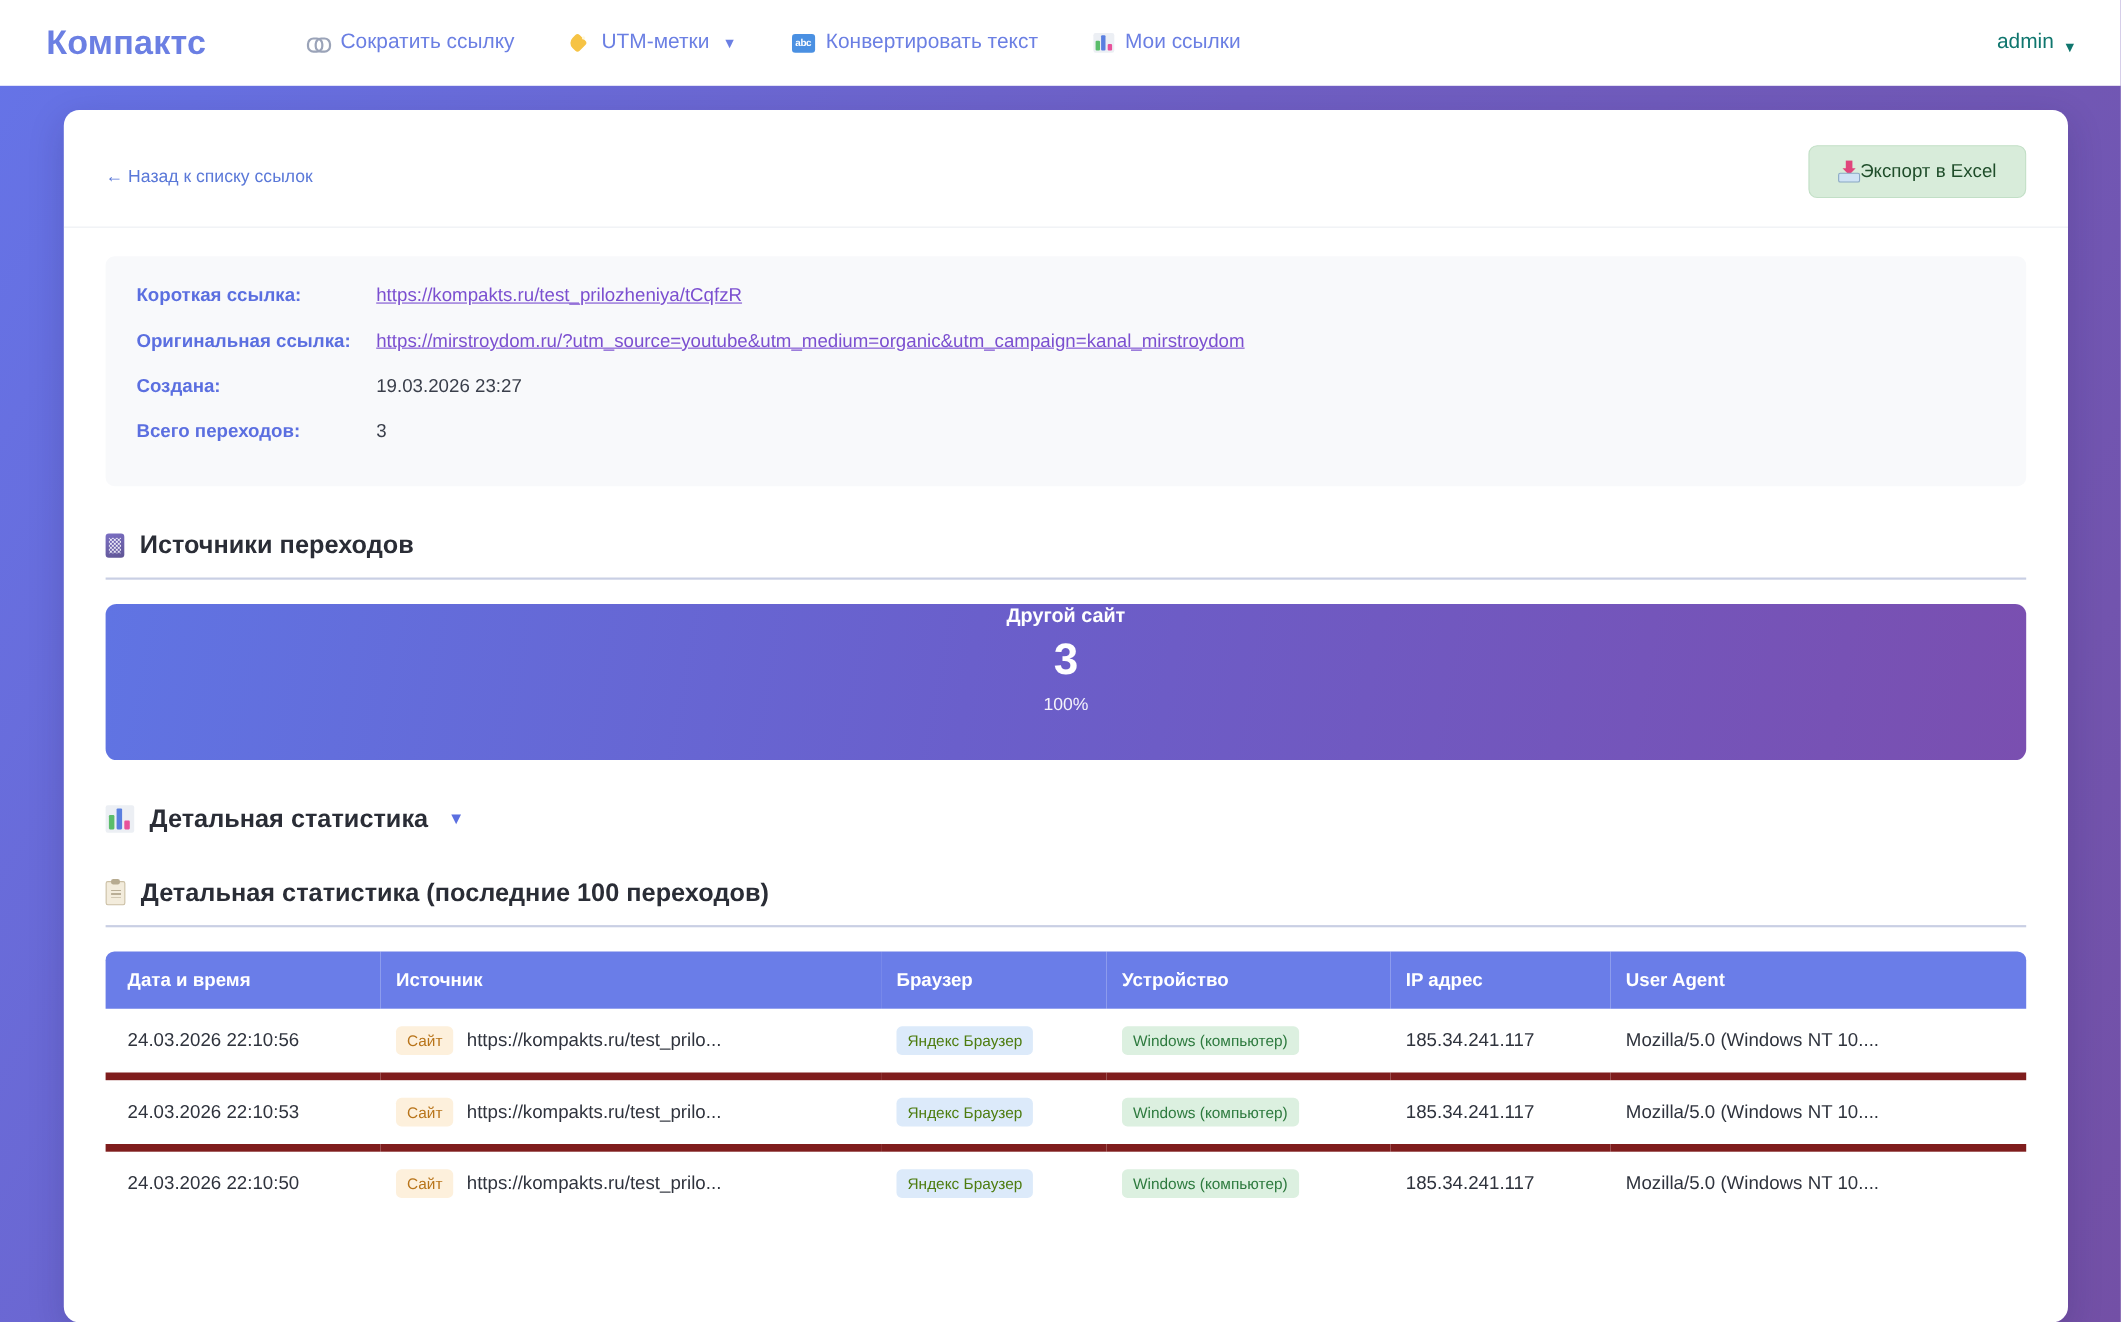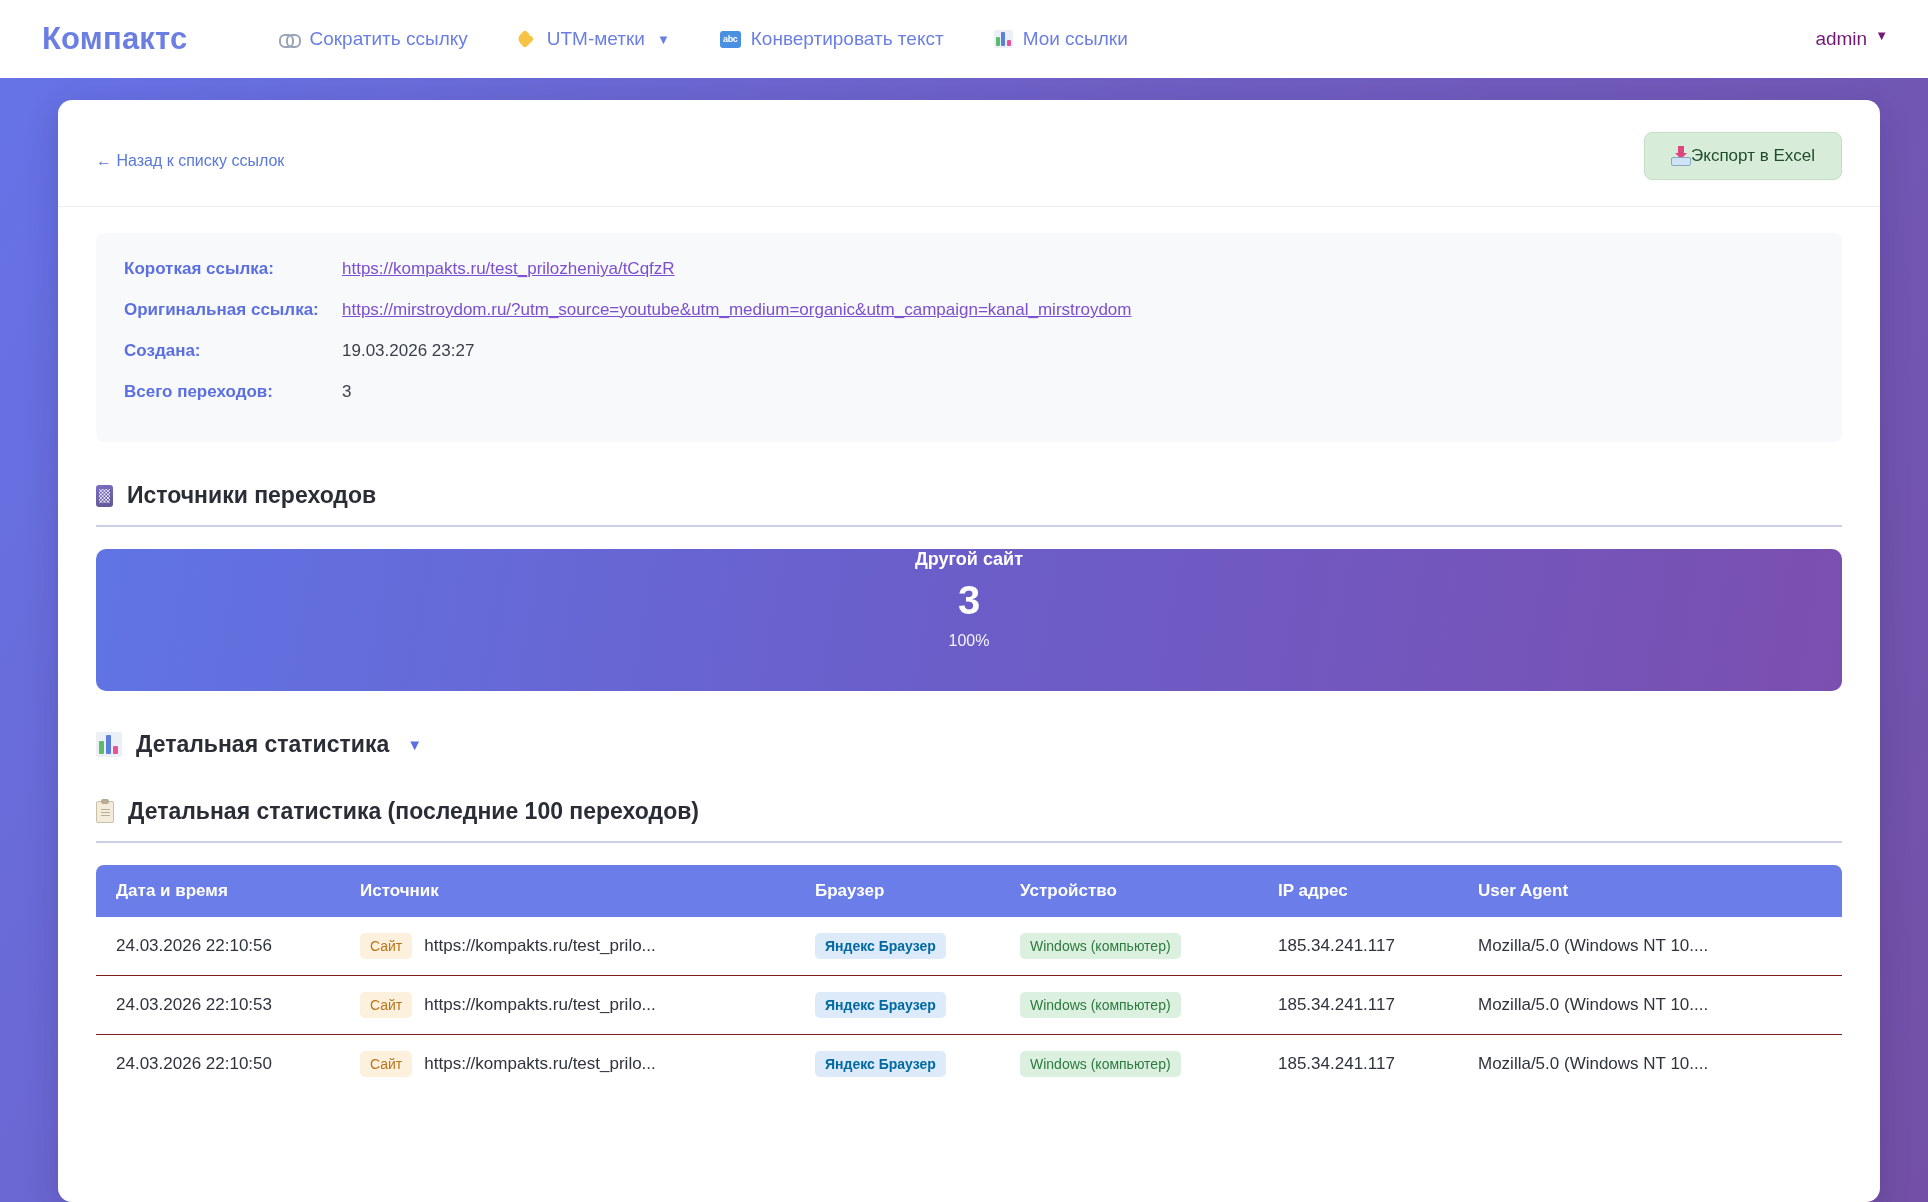--- a/index.html
+++ b/index.html
@@ -42,24 +42,24 @@
     align-items: center;
     gap: 10px;
     font-size: 19px;
     color: #6b7fe3;
     white-space: nowrap;
     cursor: pointer;
   }
   .nav-item .caret { font-size: 13px; color: #6b7fe3; margin-left: 2px; }
   .nav-right {
     display: flex;
-    align-items: flex-start;
+    align-items: flex-end;
     gap: 8px;
     font-size: 19px;
-    color: #701a75;
+    color: #0f766e;
     cursor: pointer;
     margin-left: auto;
   }
   .nav-right .caret { font-size: 13px; }
 
   
   .ic { display: inline-block; line-height: 1; }
 
   .ic-link {
     width: 20px; height: 14px; position: relative; display: inline-block;
@@ -246,39 +246,39 @@
   thead th {
     background: #6a7de8; color: #ffffff;
     font-size: 17px; font-weight: bold; text-align: left;
     padding: 16px 14px;
   }
   thead th:first-child { border-radius: 8px 0 0 0; padding-left: 20px; }
   thead th:last-child  { border-radius: 0 8px 0 0; }
   tbody td {
     font-size: 17px; color: #2f333d;
     padding: 16px 14px;
-    border-bottom: 1px solid #7f1d1d;
+    border-bottom: 7px solid #7f1d1d;
     white-space: nowrap;
   }
   tbody td:first-child { padding-left: 20px; }
   tbody tr:last-child td { border-bottom: none; }
 
   .col-date { width: 250px; }
   .col-src  { width: 455px; }
   .col-br   { width: 205px; }
   .col-dev  { width: 258px; }
   .col-ip   { width: 200px; }
 
   .src-cell { display: flex; align-items: center; gap: 12px; }
   .badge {
     display: inline-block; border-radius: 5px;
     font-size: 14px; padding: 5px 10px; white-space: nowrap;
   }
   .badge-site   { background: #fdf0dc; color: #b8741a; }
-  .badge-browser{ background: #dceafa; color: #0369a1; font-weight: bold; }
+  .badge-browser{ background: #dceafa; color: #4d7c0f; }
   .badge-device { background: #dcf0e0; color: #2d7a3e; }
   .src-url { color: #2f333d; }
 </style>
 </head>
 <body>
 
 <div class="navbar">
   <div class="brand">Компактс</div>
 
   <div class="nav-links">

